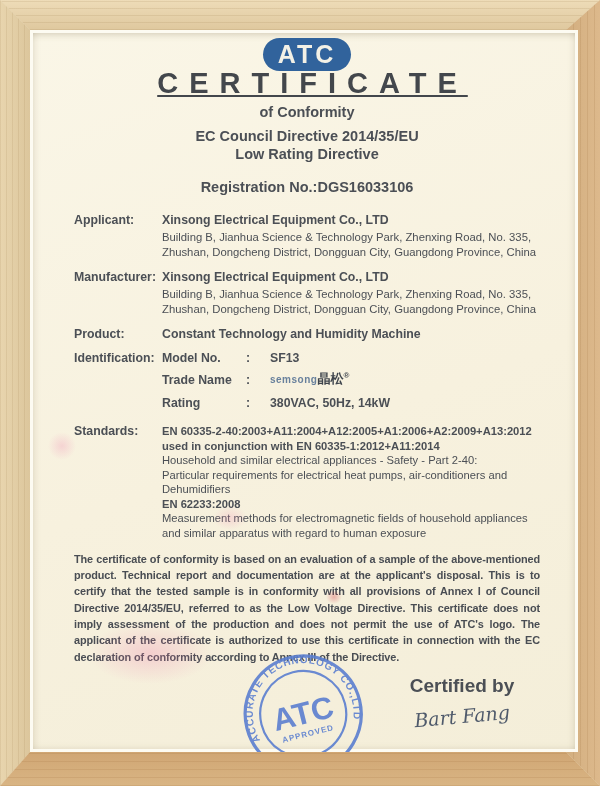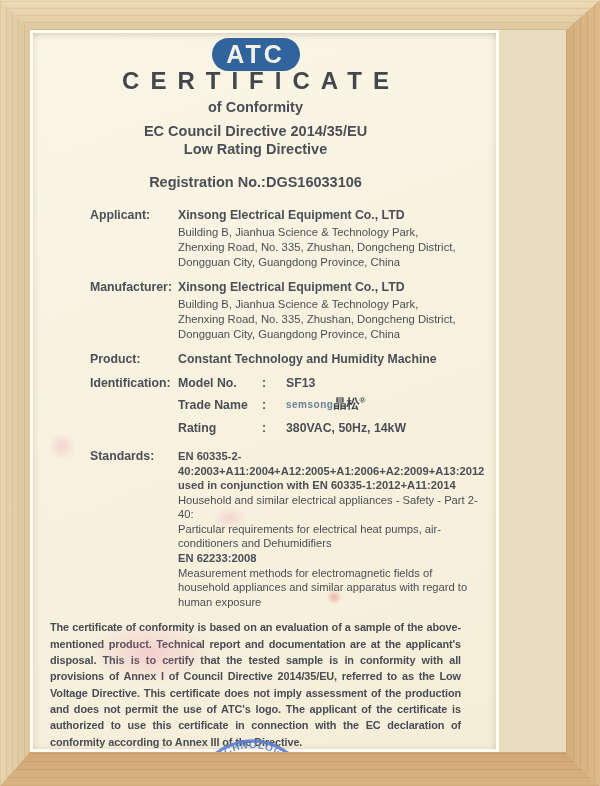--- a/index.html
+++ b/index.html
@@ -19,52 +19,52 @@
   .wood-right { left:566px; top:0; width:34px; height:786px;
     background: repeating-linear-gradient(90deg, rgba(150,105,55,.16) 0 1px, transparent 1px 7px),
                 linear-gradient(270deg,#ddb98c,#d2ae7f);
     clip-path: polygon(34px 0,34px 786px,0 752px,0 30px); }
   .wood-bottom { left:0; top:752px; width:600px; height:34px;
     background: repeating-linear-gradient(0deg, rgba(150,100,50,.15) 0 1px, transparent 1px 8px),
                 linear-gradient(0deg,#d9b584,#d0a673);
     clip-path: polygon(30px 0,566px 0,600px 34px,0 34px); }
 
   
-  .paper { position:absolute; left:30px; top:30px; width:469px; height:722px;
+  .paper { position:absolute; left:30px; top:30px; width:548px; height:722px;
     background: linear-gradient(160deg,#faf6e7 0%,#f7f1de 55%,#f4eed9 100%);
     box-shadow: inset 0 0 0 3px #fdfbf2,
                 inset 0 9px 10px -7px rgba(110,95,60,.45),
                 inset 0 -7px 9px -7px rgba(110,95,60,.35),
                 inset 9px 0 10px -8px rgba(110,95,60,.35),
                 inset -9px 0 10px -8px rgba(110,95,60,.35);
-    padding: 6px 38px 0 20px; color:#4b4f55; overflow:hidden; }
+    padding: 6px 38px 0 44px; color:#4b4f55; overflow:hidden; }
 
   .smudge { position:absolute; pointer-events:none; border-radius:50%; }
   .smudge1 { left:58px; top:592px; width:125px; height:62px;
     background:radial-gradient(closest-side, rgba(236,120,170,.28), rgba(236,120,170,0)); }
   .smudge2 { left:18px; top:402px; width:28px; height:28px;
     background:radial-gradient(closest-side, rgba(236,120,170,.25), rgba(236,120,170,0)); }
   .smudge3 { left:183px; top:476px; width:34px; height:24px;
     background:radial-gradient(closest-side, rgba(236,120,170,.22), rgba(236,120,170,0)); }
   .smudge4 { left:296px; top:560px; width:16px; height:14px;
     background:radial-gradient(closest-side, rgba(214,60,70,.35), rgba(214,60,70,0)); }
 
   
   .logo-pill { width:88px; height:33px; margin:2px auto 0; background:#31639c; border-radius:17px;
     color:#f3f1e6; font-weight:bold; font-size:25px; letter-spacing:3px;
     display:flex; align-items:center; justify-content:center; }
-  .cert-title { text-align:center; font-weight:bold; font-size:24px; letter-spacing:11px;
-    color:#43474c; margin-top:-4px; padding-left:11px; }
+  .cert-title { text-align:center; font-weight:bold; font-size:29px; letter-spacing:11px;
+    color:#43474c; margin-top:-4px; padding-left:11px;text-decoration:underline; }
   .cert-sub { text-align:center; font-weight:bold; font-size:14.5px; margin-top:4px; }
   .cert-dir1 { text-align:center; font-weight:bold; font-size:14.5px; margin-top:8px; }
   .cert-dir2 { text-align:center; font-weight:bold; font-size:14.5px; margin-top:2px; }
   .cert-reg { text-align:center; font-weight:bold; font-size:14.5px; margin-top:17px; }
 
   
-  .info { margin-top:18px;margin-left:40px; }
+  .info { margin-top:18px; }
   .row { display:flex; margin-bottom:10px; }
   .lab { width:88px; flex:none; font-weight:bold; font-size:12.3px; }
   .val { flex:1; font-size:12.3px; }
   .name { font-weight:bold; }
   .addr { font-weight:normal; font-size:11.3px; line-height:1.33; margin-top:3px; }
   .subrow { display:flex; margin-bottom:8px; }
   .sname { width:84px; flex:none; font-weight:bold; font-size:12.3px; }
   .scolon { width:24px; flex:none; font-weight:bold; font-size:12.3px; }
   .sval { font-weight:bold; font-size:12.3px; }
   .brand { color:#68809c; font-weight:bold; font-size:10px; letter-spacing:.5px; }

